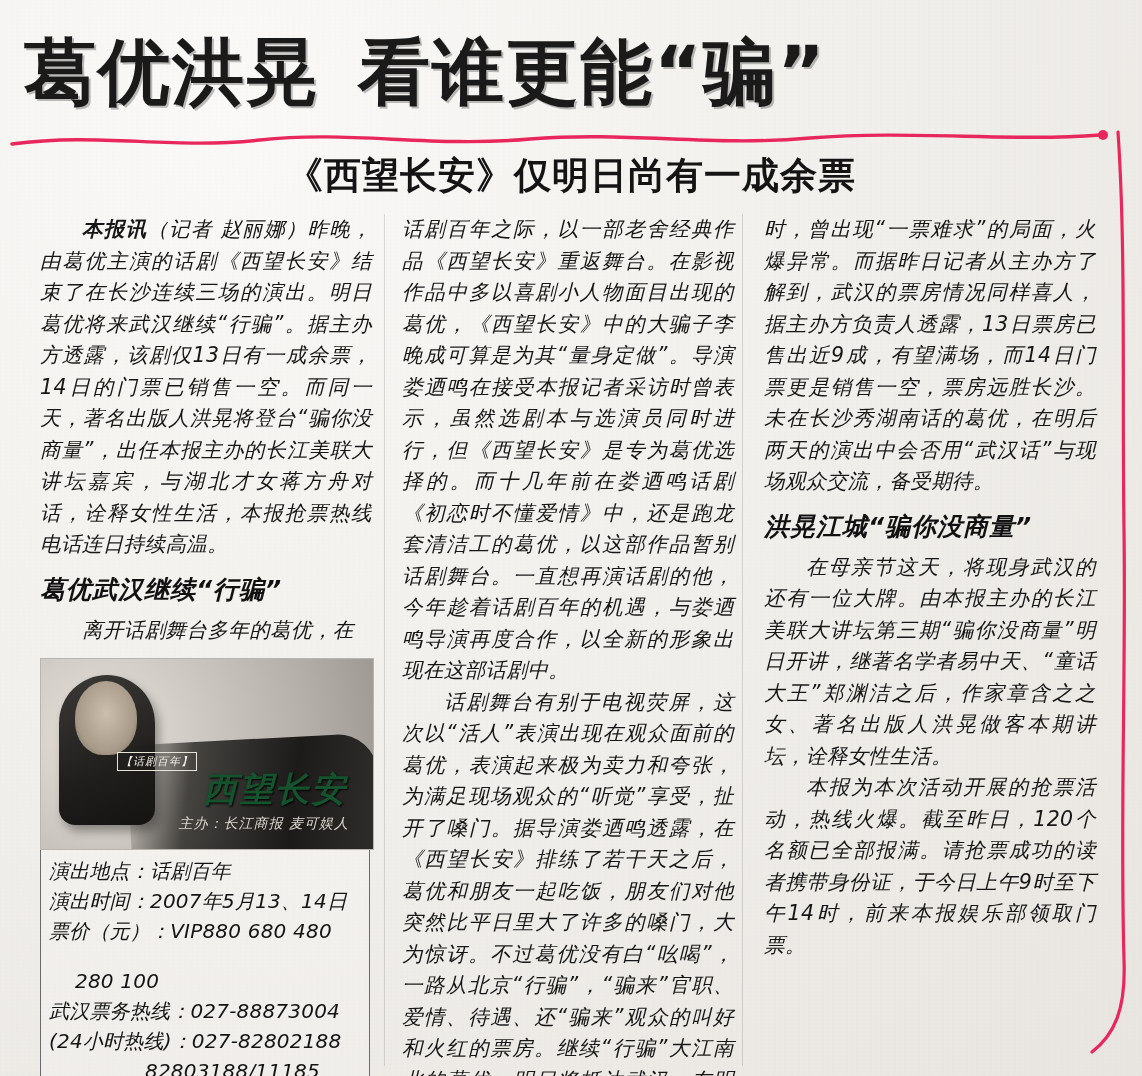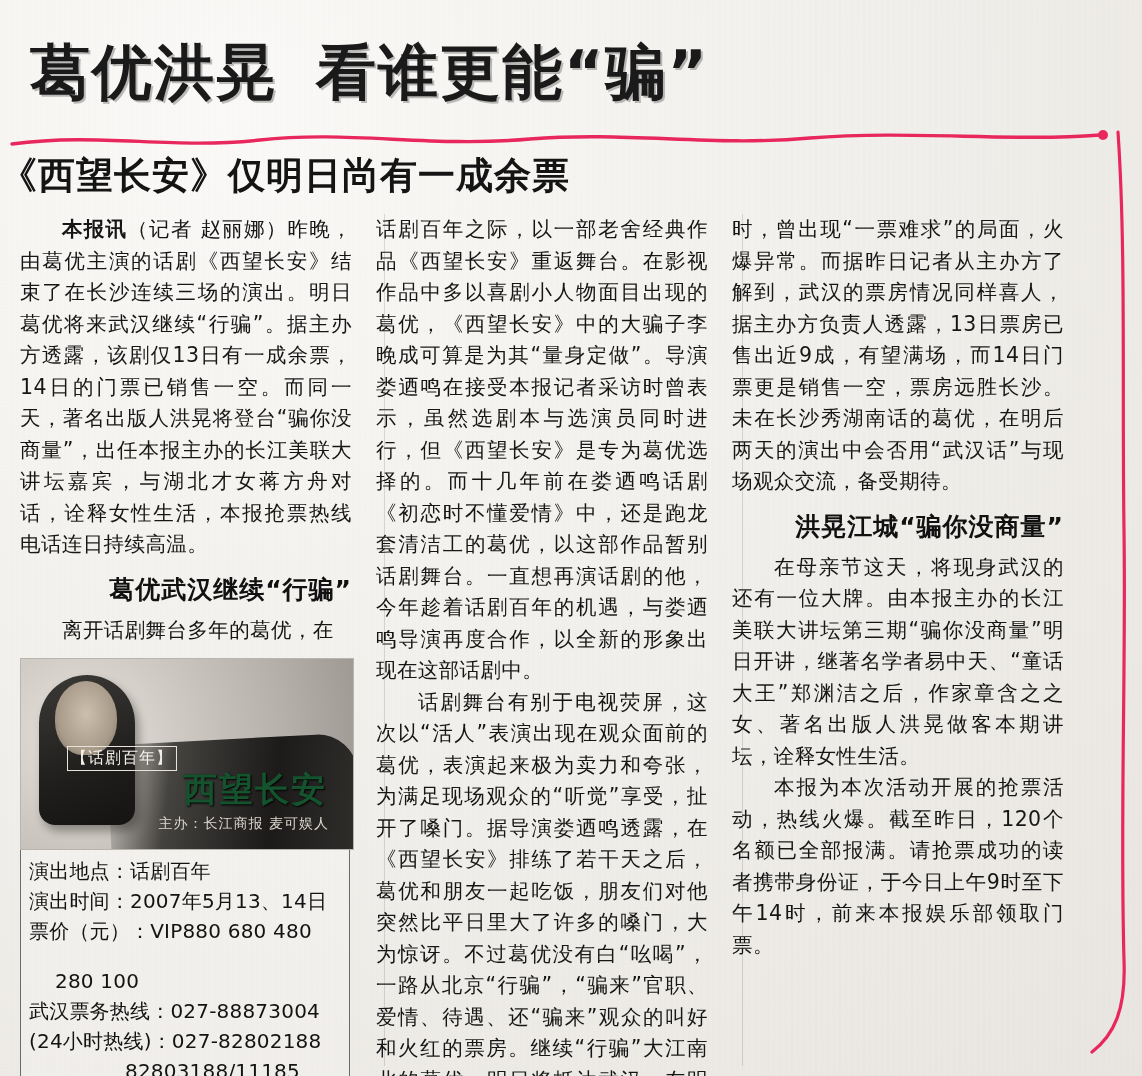--- a/index.html
+++ b/index.html
@@ -29,25 +29,25 @@
     background-image:
       repeating-linear-gradient(0deg, rgba(0,0,0,0.012) 0px, rgba(0,0,0,0) 2px, rgba(0,0,0,0.012) 4px),
       repeating-linear-gradient(90deg, rgba(0,0,0,0.010) 0px, rgba(0,0,0,0) 3px, rgba(0,0,0,0.010) 6px);
     opacity: .55;
   }
 
   
   .headline {
     position: absolute;
     top: 24px;
-    left: 30px;
+    left: 24px;
     width: 1100px;
     font-family: "DejaVu Sans", sans-serif;
     font-weight: bold;
-    font-size: 60px;
+    font-size: 72px;
     line-height: 96px;
     letter-spacing: 2px;
     color: #1a1a1a;
     white-space: nowrap;
     text-shadow: 2px 2px 0 rgba(0,0,0,0.25);
   }
   .headline .gap { display: inline-block; width: 38px; }
 
   
   .red-rule {
@@ -64,58 +64,59 @@
     width: 60px;
     height: 930px;
   }
 
   
   .subhead {
     position: absolute;
     top: 152px;
     left: 0;
     width: 1142px;
-    text-align: left;
+    text-align: center;
     font-size: 37px;
     line-height: 48px;
     font-weight: bold;
     color: #141414;
     letter-spacing: 1px;
   }
 
   
   .columns {
     position: absolute;
     top: 214px;
-    left: 20px;
+    left: 40px;
     width: 1078px;
     height: 852px;
     display: flex;
-    gap: 24px;
+    gap: 30px;
+    font-style: italic;
   }
   .col {
     width: 332px;
     position: relative;
   }
   .col p {
     margin: 0;
     font-size: 20.5px;
     line-height: 31.5px;
     text-align: justify;
     text-justify: inter-ideograph;
     letter-spacing: .4px;
     color: #161616;
   }
   .col p.indent { text-indent: 42px; }
   .lead-label { font-weight: bold; }
   .sec-title {
     font-size: 25px;
     line-height: 38px;
     font-weight: bold;
-    text-align: right;
+    text-align: left;
     margin: 10px 0 6px 0;
     letter-spacing: 1px;
     color: #111;
   }
 
   
   .photo-box {
     margin-top: 12px;
     width: 332px;
     height: 190px;
@@ -167,21 +168,21 @@
     font-size: 34px;
     font-weight: bold;
     letter-spacing: 2px;
     text-shadow: 1px 1px 2px #000;
   }
   .poster-badge {
     position: absolute;
     right: 176px;
     bottom: 78px;
     color: #f2efe8;
-    font-size: 16px;
+    font-size: 11px;
     border: 1px solid #e8e4dc;
     padding: 1px 3px;
     letter-spacing: 1px;
   }
   .poster-credit {
     position: absolute;
     right: 24px;
     bottom: 16px;
     color: #ded9d0;
     font-size: 14px;

